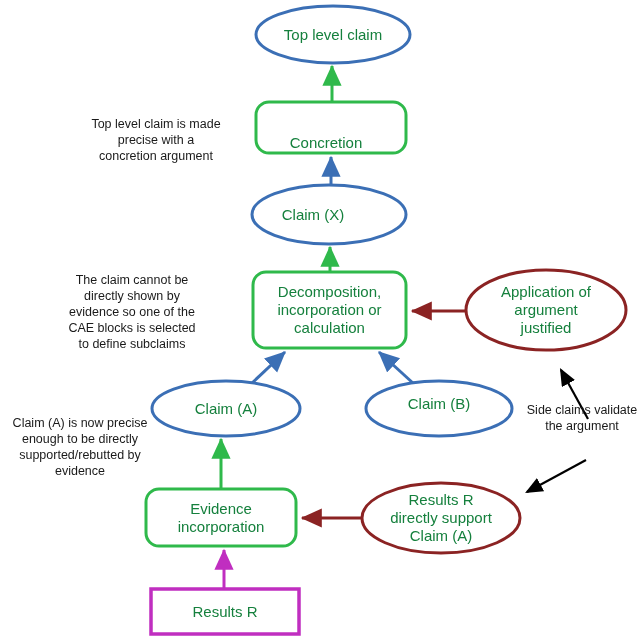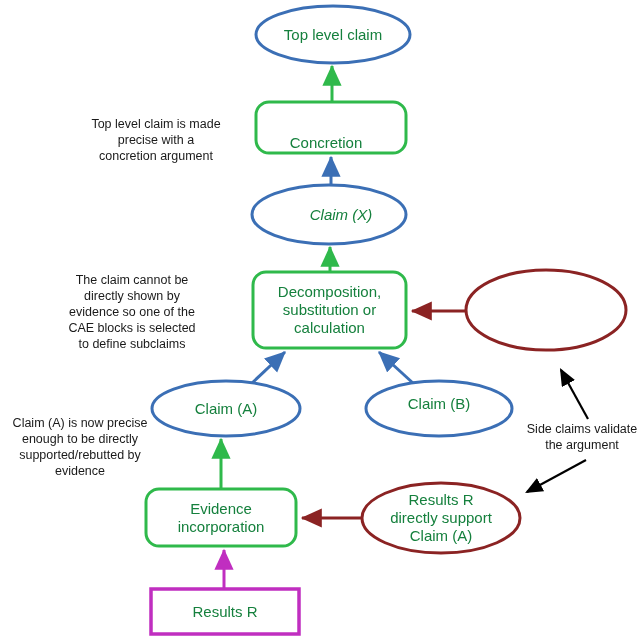--- a/index.html
+++ b/index.html
@@ -107,26 +107,29 @@
 
     <ellipse cx="441" cy="518" rx="79" ry="35" fill="#ffffff" stroke="#8b2323" stroke-width="3"></ellipse>
 
     <rect x="151" y="589" width="148" height="45" fill="#ffffff" stroke="#c02ec0" stroke-width="3.5"></rect>
   </svg>
 
   <div class="node-label" style="left:256px; top:6px; width:154px; height:57px;">Top level claim</div>
 
   <div class="node-label" style="left:256px; top:97px; width:140px; height:51px;margin-top:20px;">Concretion</div>
 
-  <div class="node-label" style="left:264px; top:185px; width:154px; height:59px;font-style:italic;">Claim (X)</div>
+  <div class="node-label" style="left:236px; top:185px; width:154px; height:59px;">Claim (X)</div>
 
   <div class="node-label" style="left:253px; top:272px; width:153px; height:76px;">Decomposition,
-substitution or
+incorporation or
 calculation</div>
 
+  <div class="node-label" style="left:466px; top:270px; width:160px; height:80px;">Application of
+argument
+justified</div>
 
   <div class="node-label" style="left:152px; top:381px; width:148px; height:55px;">Claim (A)</div>
 
   <div class="node-label" style="left:366px; top:381px; width:146px; height:45px;">Claim (B)</div>
 
   <div class="node-label" style="left:146px; top:489px; width:150px; height:57px;">Evidence
 incorporation</div>
 
   <div class="node-label" style="left:362px; top:483px; width:158px; height:70px;">Results R
 directly support
@@ -142,16 +145,16 @@
 directly shown by
 evidence so one of the
 CAE blocks is selected
 to define subclaims</div>
 
   <div class="annotation" style="left:0px; top:387px; width:160px;margin-top:28px;">Claim (A) is now precise
 enough to be directly
 supported/rebutted by
 evidence</div>
 
-  <div class="annotation" style="left:524px; top:421px; width:116px;">Side claims validate
+  <div class="annotation" style="left:524px; top:402px; width:116px;">Side claims validate
 the argument</div>
 
 </div>
 
 </body></html>

